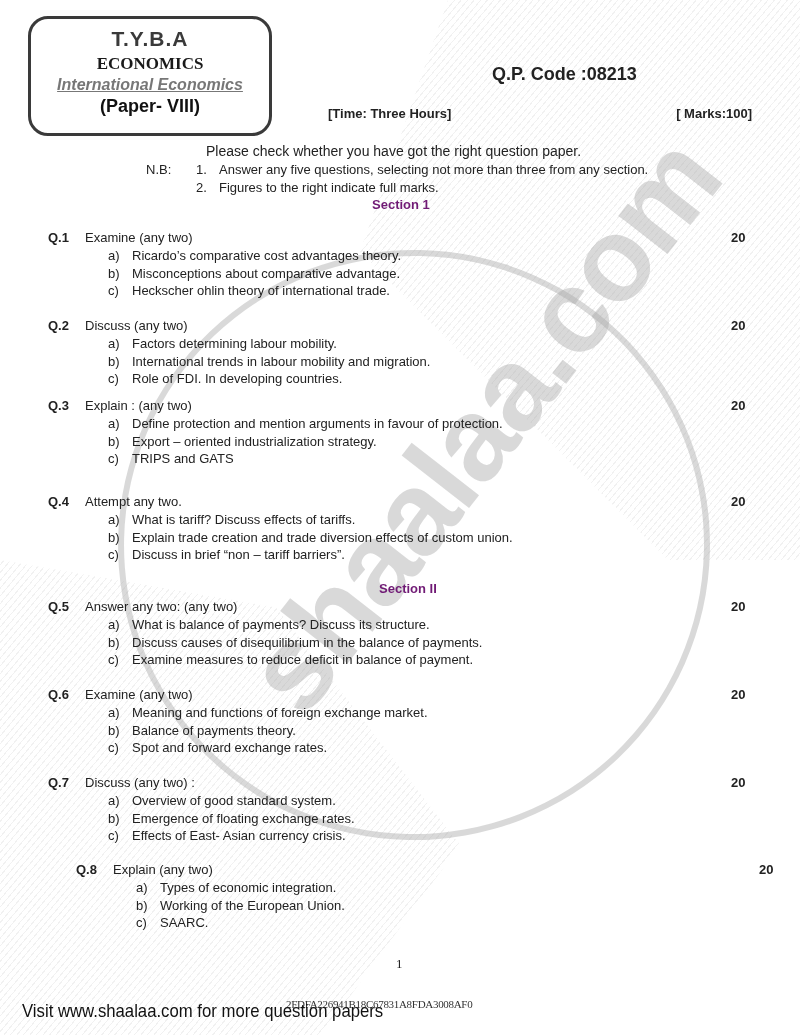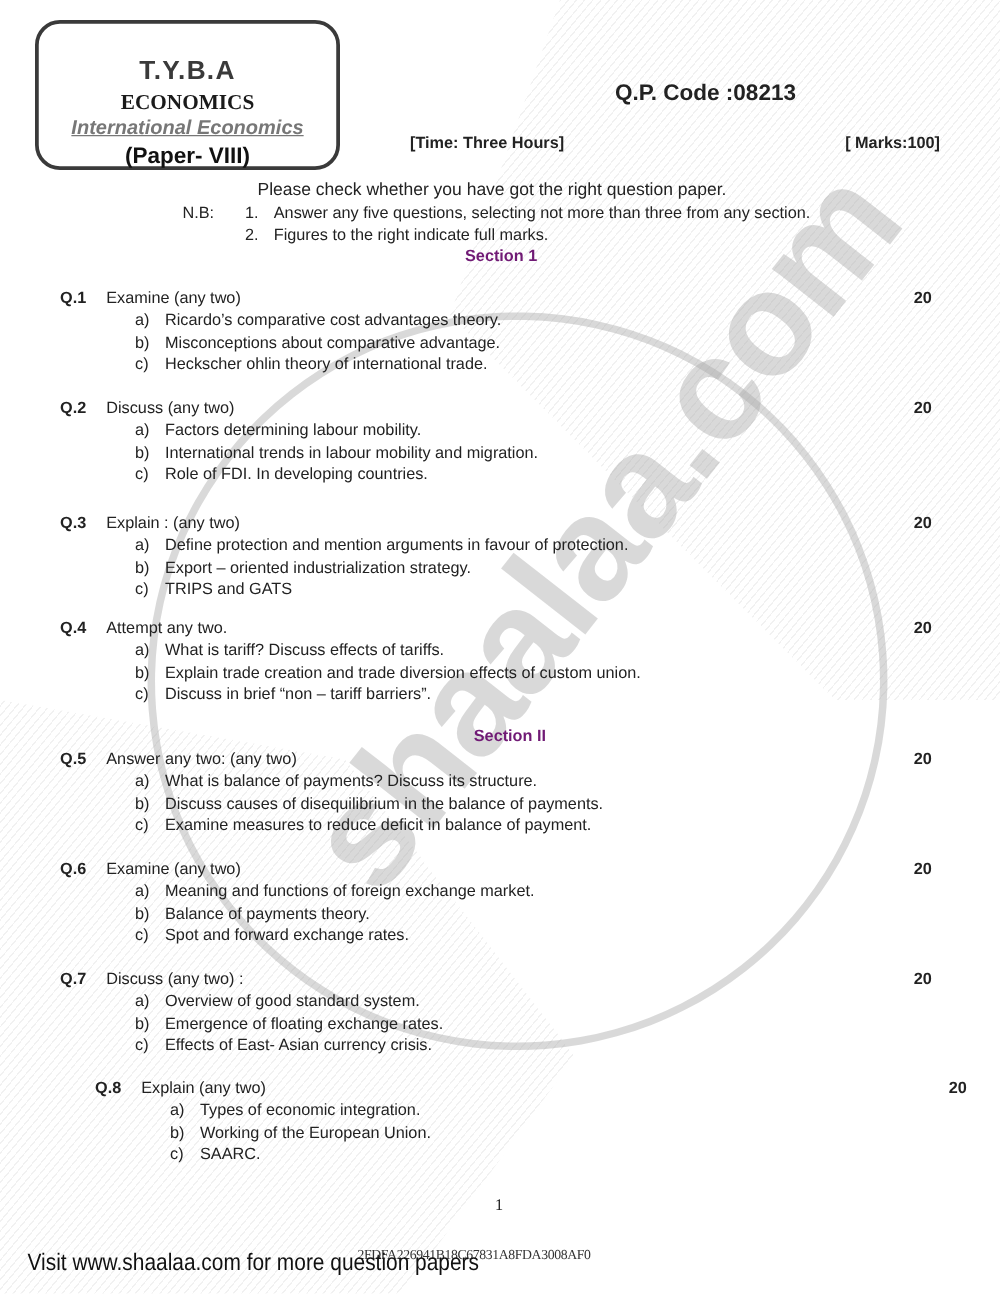--- a/index.html
+++ b/index.html
@@ -23,21 +23,21 @@
     font-family:"Liberation Sans", sans-serif; font-size:118px; font-weight:bold;
     color:rgba(170,170,170,0.45); transform: rotate(-52deg); transform-origin: center;
     z-index:0; pointer-events:none; white-space:nowrap; letter-spacing:-2px;
   }
 
   .content { position:absolute; inset:0; z-index:1; }
 
   .title-box {
     position:absolute; left:28px; top:16px; width:244px; height:120px;
     border:3px solid #3a3a3a; border-radius:20px; text-align:center;
-    padding-top:26px; background:transparent;
+    padding-top:8px; background:transparent;
   }
   .tb-course { font-size:21px; font-weight:bold; color:#3a3a3a; letter-spacing:1px; line-height:24px; }
   .tb-subject { font-family:"Liberation Serif", serif; font-size:17px; font-weight:bold; color:#1a1a1a; line-height:22px; margin-top:2px; font-variant:small-caps; }
   .tb-paper-name { font-size:16px; font-weight:bold; font-style:italic; color:#777; text-decoration:underline; line-height:20px; }
   .tb-paper-no { font-size:18px; font-weight:bold; color:#111; line-height:22px; }
 
   .qp-code { position:absolute; left:492px; top:64px; font-size:18px; font-weight:bold; color:#222; }
   .time { position:absolute; left:328px; top:106px; font-size:13px; font-weight:bold; color:#222; }
   .marks-total { position:absolute; right:48px; top:106px; font-size:13px; font-weight:bold; color:#222; }
 
@@ -126,21 +126,21 @@
     <div class="q-item">
         <span class="lbl">b)</span>
         <span class="txt"> International trends in labour mobility and migration.</span>
       </div>
     <div class="q-item">
         <span class="lbl">c)</span>
         <span class="txt">Role of FDI. In developing countries.</span>
       </div>
   </div>
 
-  <div class="q-block" style="top:410px;">
+  <div class="q-block" style="top:398px;">
     <div class="q-head">
         <span class="q-no">Q.3</span>
         <span class="q-instr">Explain : (any two)</span>
         <span class="q-marks">20</span>
       </div>
     <div class="q-item">
         <span class="lbl">a)</span>
         <span class="txt">Define protection and mention arguments in favour of protection.</span>
       </div>
     <div class="q-item">

